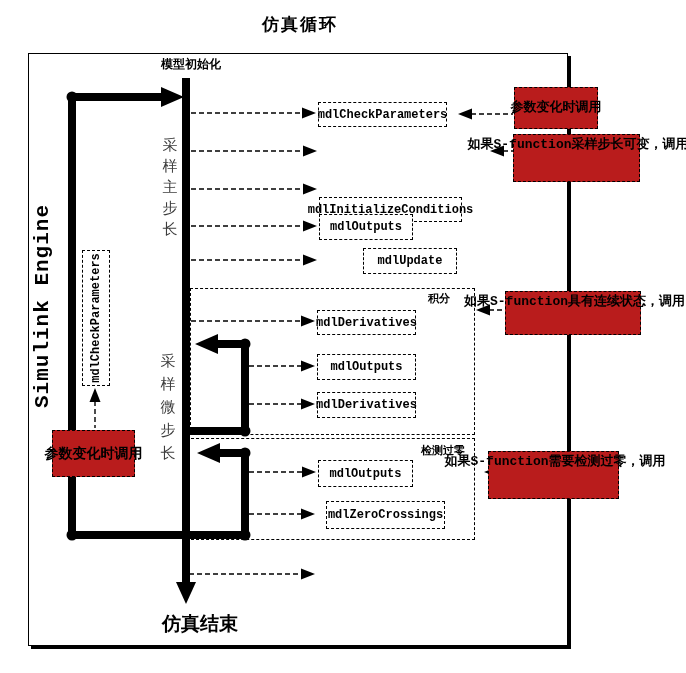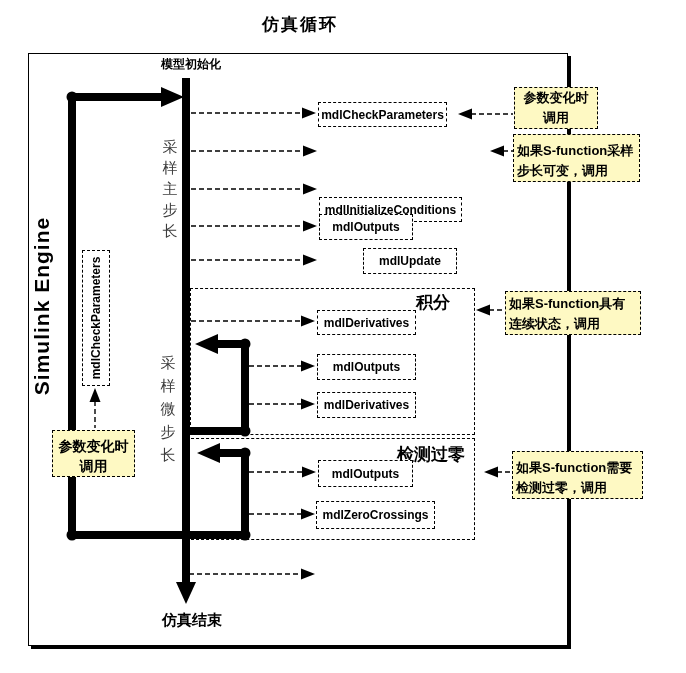--- a/index.html
+++ b/index.html
@@ -1,28 +1,28 @@
 <!DOCTYPE html>
 <html><head>
 <meta charset="utf-8">
 <style>
   html,body{margin:0;padding:0;background:#fff;}
   .stage{position:relative;width:686px;height:673px;background:#fff;
-         font-family:Liberation Sans, sans-serif;color:#000;overflow:hidden;}
+         font-family:Liberation Mono, monospace;color:#000;overflow:hidden;}
   .abs{position:absolute;}
   .title{font-size:17px;font-weight:bold;text-align:center;letter-spacing:2px;}
   .outer-rect{left:28px;top:53px;width:538px;height:591px;background:#fff;
               border:1.5px solid #000;box-shadow:3px 3px 0 #000;}
   .svg-layer{left:0;top:0;pointer-events:none;}
   .cb{border:1px dashed #000;background:#fff;display:flex;align-items:center;justify-content:center;
       font-size:12px;font-weight:bold;white-space:nowrap;}
   .bigbox{border:1px dashed #000;background:transparent;}
-  .bigbox .corner-label{position:absolute;font-size:17px;font-weight:bold;background:transparent;white-space:nowrap;}
-  .note{border:1px dashed #000;background:#fef9c3;font-size:13px;font-weight:bold;line-height:20px;
-        display:flex;flex-direction:column;justify-content:flex-end;white-space:nowrap;}
+  .bigbox .corner-label{position:absolute;font-size:11px;font-weight:bold;background:transparent;white-space:nowrap;}
+  .note{border:1px dashed #000;background:#b91c1c;font-size:13px;font-weight:bold;line-height:20px;
+        display:flex;justify-content:center;white-space:nowrap;}
   .note.center{align-items:center;text-align:center;}
   .note.left{align-items:flex-start;padding-left:3px;}
   .vlabel{font-size:15px;color:#3d3d3d;text-align:center;width:20px;}
   .vlabel span{display:block;}
   .rot{white-space:nowrap;transform:translate(-50%,-50%) rotate(-90deg);position:absolute;left:50%;top:50%;}
   .engine{font-size:21px;font-weight:bold;letter-spacing:1px;}
   .flowlabel{font-size:12px;font-weight:bold;white-space:nowrap;}
   .vcb{border:1px dashed #000;background:#fff;}
   .vcb .rot{font-size:12px;font-weight:bold;}
 </style>
@@ -93,21 +93,21 @@
       <polygon points="301,568.5 301,579.5 315,574"></polygon>
       <polygon points="472,108.5 472,119.5 458,114"></polygon>
       <polygon points="504,145.5 504,156.5 490,151"></polygon>
       <polygon points="490,304.5 490,315.5 476,310"></polygon>
       <polygon points="498,466.5 498,477.5 484,472"></polygon>
       <polygon points="89.5,402 100.5,402 95,388"></polygon>
     </g>
   </svg>
 
   <div class="abs flowlabel" style="left:161px;top:56px;">模型初始化</div>
-  <div class="abs flowlabel" style="left:162px;top:611px;font-size:15px;">仿真结束</div>
+  <div class="abs flowlabel" style="left:162px;top:611px;font-size:19px;">仿真结束</div>
 
   <div class="abs" style="left:42px;top:306px;width:0;height:0;">
     <span class="rot engine">Simulink Engine</span>
   </div>
 
   <div class="abs vlabel" style="left:160px;top:136px;line-height:21px;">
     <span>采</span>
       <span>样</span>
       <span>主</span>
       <span>步</span>
@@ -122,39 +122,39 @@
   </div>
 
   <div class="abs cb" style="left:318px;top:102px;width:127px;height:23px;">mdlCheckParameters</div>
   <div class="abs cb" style="left:319px;top:177px;width:141px;height:23px;margin-top:20px;">mdlInitializeConditions</div>
   <div class="abs cb" style="left:319px;top:214px;width:92px;height:24px;">mdlOutputs</div>
   <div class="abs cb" style="left:319px;top:248px;width:92px;height:24px;margin-left:44px;">mdlUpdate</div>
   <div class="abs cb" style="left:317px;top:310px;width:97px;height:23px;">mdlDerivatives</div>
   <div class="abs cb" style="left:317px;top:354px;width:97px;height:24px;">mdlOutputs</div>
   <div class="abs cb" style="left:317px;top:392px;width:97px;height:24px;">mdlDerivatives</div>
   <div class="abs cb" style="left:318px;top:460px;width:93px;height:25px;">mdlOutputs</div>
-  <div class="abs cb" style="left:316px;top:501px;width:117px;height:26px;">mdlZeroCrossings</div>
+  <div class="abs cb" style="left:326px;top:501px;width:117px;height:26px;">mdlZeroCrossings</div>
 
   <div class="abs vcb" style="left:82px;top:250px;width:26px;height:134px;">
     <span class="rot">mdlCheckParameters</span>
   </div>
 
   <div class="abs note center" style="left:514px;top:87px;width:82px;height:40px;">
     <span>参数变化时</span>
       <span>调用</span>
   </div>
   <div class="abs note left" style="left:513px;top:134px;width:122px;height:46px;">
     <span>如果S-function采样</span>
       <span>步长可变，调用</span>
   </div>
   <div class="abs note left" style="left:505px;top:291px;width:131px;height:42px;">
     <span>如果S-function具有</span>
       <span>连续状态，调用</span>
   </div>
-  <div class="abs note left" style="left:512px;top:451px;width:126px;height:46px;">
+  <div class="abs note left" style="left:488px;top:451px;width:126px;height:46px;">
     <span>如果S-function需要</span>
       <span>检测过零，调用</span>
   </div>
 
   <div class="abs note center" style="left:52px;top:430px;width:81px;height:45px;font-size:14px;">
     <span>参数变化时</span>
       <span>调用</span>
   </div>
 
 </div>

